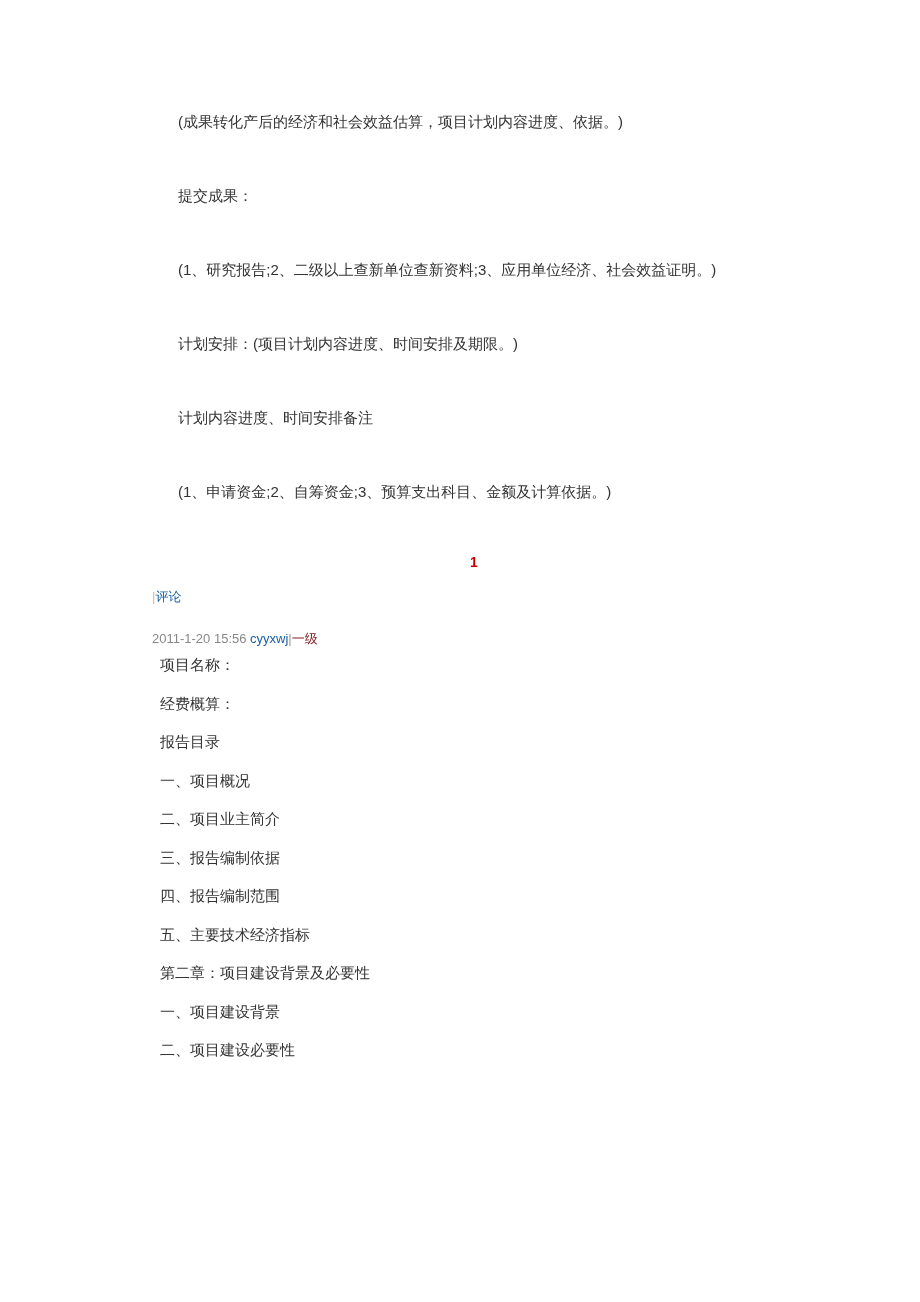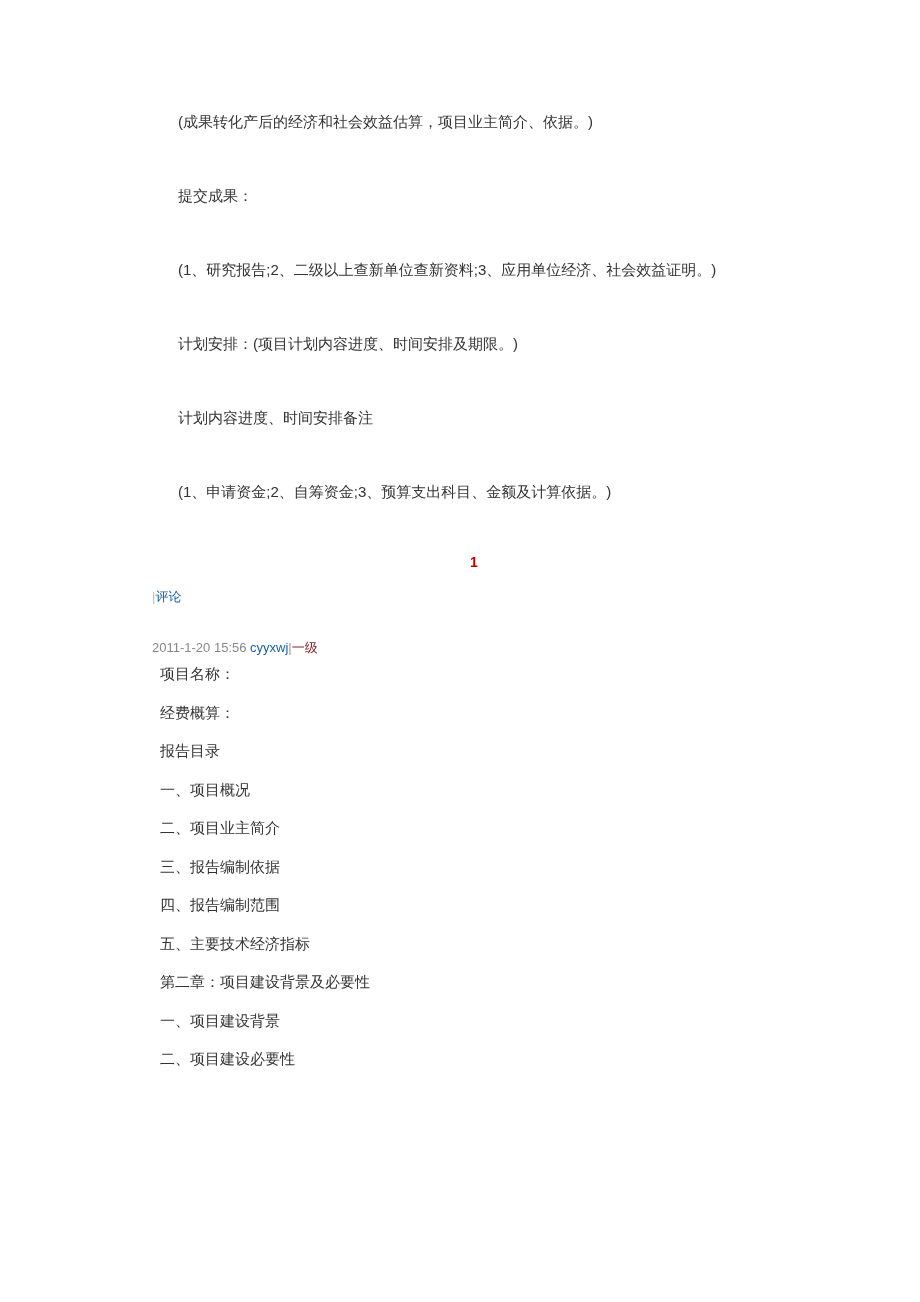--- a/index.html
+++ b/index.html
@@ -25,21 +25,21 @@
     text-align: center;
     color: #c00000;
     font-weight: bold;
     font-size: 14px;
     margin: 0 0 18px 0;
     font-family: Arial, sans-serif;
   }
   .comment-row {
     font-size: 13px;
     color: #999;
-    margin: 0 0 33px 0;
+    margin: 0 0 24px 0;
     padding-left: 4px;
   }
   .comment-row .bar {
     color: #bbb;
   }
   .comment-link {
     color: #1a60a8;
   }
   .meta-row {
     font-size: 13px;
@@ -63,21 +63,21 @@
     padding-left: 4px;
     line-height: 1.5;
     color: #333;
   }
 </style>
 </head>
 <body>
 
 <div class="page">
 
-  <p class="para">(成果转化产后的经济和社会效益估算，项目业主简介、依据。)</p>
+  <p class="para">(成果转化产后的经济和社会效益估算，项目计划内容进度、依据。)</p>
   <p class="para">提交成果：</p>
   <p class="para">(1、研究报告;2、二级以上查新单位查新资料;3、应用单位经济、社会效益证明。)</p>
   <p class="para">计划安排：(项目计划内容进度、时间安排及期限。)</p>
   <p class="para">计划内容进度、时间安排备注</p>
   <p class="para">(1、申请资金;2、自筹资金;3、预算支出科目、金额及计算依据。)</p>
 
   <div class="page-num">1</div>
 
   <div class="comment-row">
     <span class="bar">|</span><span class="comment-link">评论</span>

